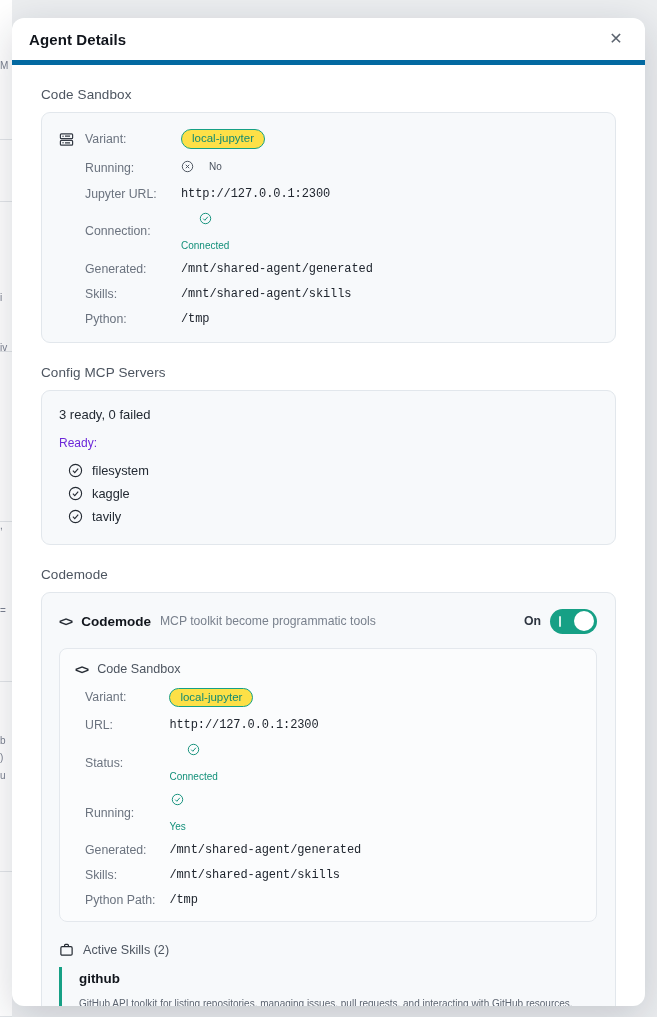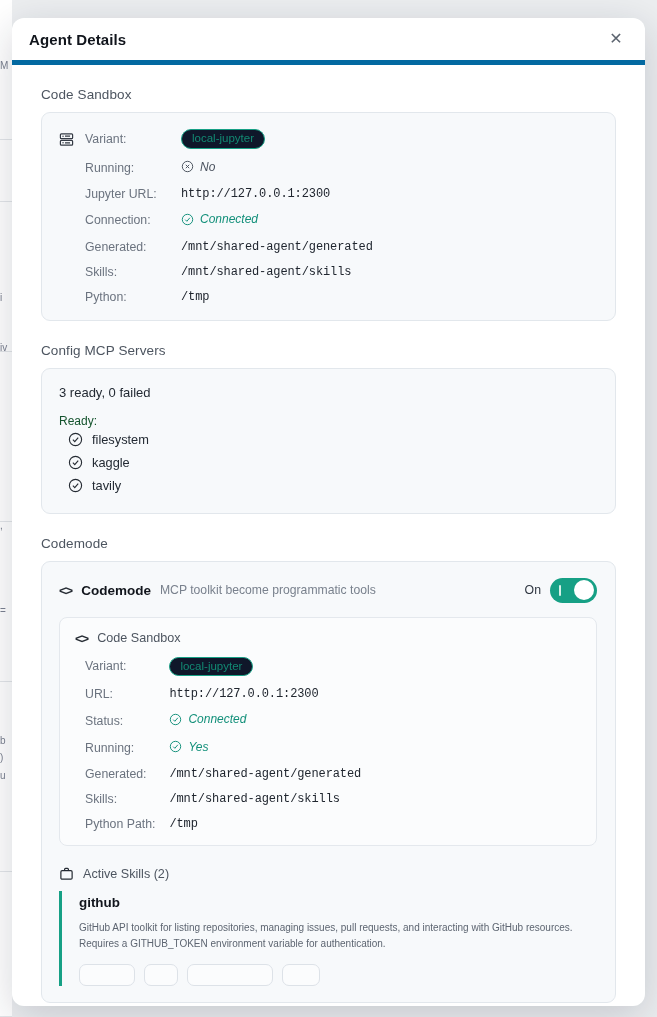--- a/index.html
+++ b/index.html
@@ -128,61 +128,62 @@
   }
 
   .badge {
     display: inline-block;
     border: 1px solid #16a085;
     color: #128a73;
     border-radius: 999px;
     font-size: 11.5px;
     padding: 2px 10px 3px 10px;
     line-height: 1.1;
-    background: #0f172a;
-  }
-
-  .status { display: inline-flex; align-items: center; gap: 6px; font-size: 12px; font-style: italic; }
-  .status.ok  { color: #13907a; }
+    background: #fde047;
+  }
+
+  .status { display: inline-flex; align-items: center; gap: 15px; font-size: 10px; }
+  .status.ok  { color: #13907a; flex-direction: column; }
   .status.off { color: #4a525e; }
   .status svg { display: block; }
 
   
   .srv-icon { color: #353b45; display:block; }
 
   
   .mcp-summary {
     font-size: 13px;
     color: #232a33;
     margin-bottom: 14px;
   }
   .mcp-label {
     font-size: 12px;
-    color: #14532d;
+    color: #6d28d9;
+    margin-bottom: 9px;
   }
   .mcp-item {
     display: flex;
     align-items: center;
     gap: 9px;
     font-size: 12.8px;
     color: #232a33;
     padding: 4px 0 4px 9px;
   }
   .mcp-item svg { color: #252b33; display:block; }
 
   
   .cm-head {
     display: flex;
     align-items: center;
     gap: 9px;
     margin-bottom: 14px;
   }
   .cm-title { font-size: 13.5px; font-weight: bold; color: #11151c; }
   .cm-sub { font-size: 12.2px; color: #79818d; }
-  .cm-right { margin-left: auto; display: flex; align-items: center; gap: 9px; }
+  .cm-right { margin-left: auto; display: flex; align-items: center; gap: 9px; font-weight: bold; }
   .cm-on { font-size: 12.3px; color: #2e3540; }
   .toggle {
     width: 47px; height: 25px;
     background: #16a085;
     border-radius: 999px;
     position: relative;
     cursor: pointer;
     border: none;
     padding: 0;
     display: block;

